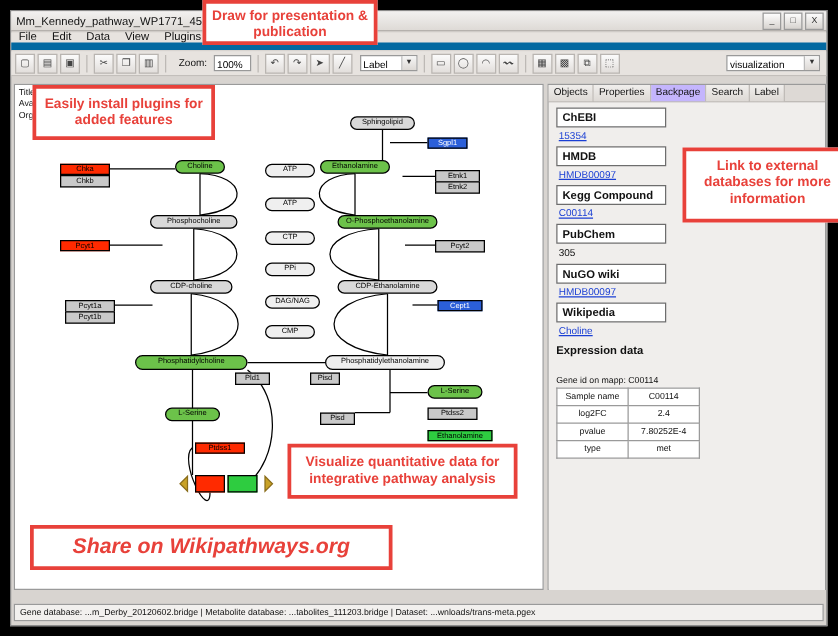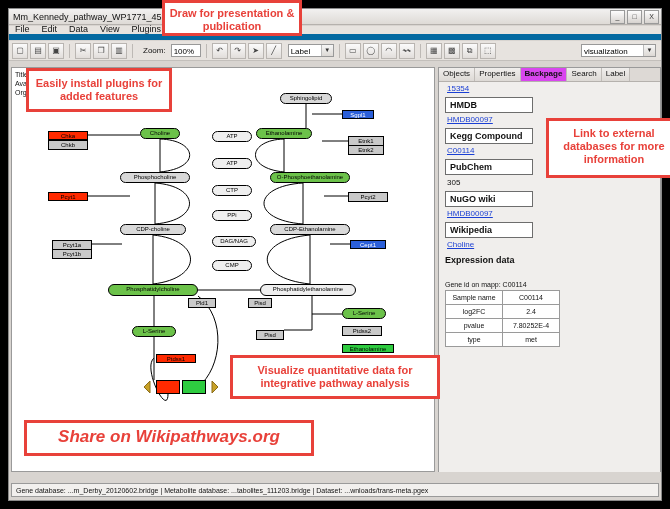--- a/index.html
+++ b/index.html
@@ -27,21 +27,21 @@
   .visbox{position:absolute;right:5px;top:3px;width:75px;}
 
   
   .infopanel{position:absolute;left:2px;top:58px;width:424px;height:405px;background:#fff;border:1px solid #9a9a9a;overflow:hidden;box-sizing:border-box;}
   .infolabels{position:absolute;left:3px;top:2px;font-size:7px;color:#111;line-height:9px;}
 
   
   .sidepanel{position:absolute;left:429px;top:58px;width:223px;height:405px;background:#ece9e6;border:1px solid #9a9a9a;box-sizing:border-box;}
   .tabs{display:flex;height:13px;background:#ddd9d5;border-bottom:1px solid #b5b1ad;}
   .tab{font-size:8px;line-height:12px;padding:0 4px;border-right:1px solid #c0bcb8;color:#111;background:linear-gradient(to bottom,#f0eeec,#ddd9d5);}
-  .tab.active{background:#d946ef;font-weight:bold;}
+  .tab.active{background:#c4b5fd;font-weight:normal;}
   .sidebody{position:absolute;left:0;top:14px;width:100%;height:390px;background:#f0eeec;overflow:hidden;}
   .secthead{margin:4px 6px 0 6px;background:#fff;border:1px solid #6d6d6d;font-size:9px;font-weight:bold;color:#111;padding:2px 4px;display:inline-block;min-width:78px;}
   .link{margin:2px 0 0 8px;font-size:8px;color:#1a3fd4;text-decoration:underline;display:block;}
   .plaintext{margin:3px 0 0 8px;font-size:8px;color:#111;display:block;}
   .exprhead{margin:6px 0 16px 6px;font-size:9px;font-weight:bold;color:#111;}
   .genelabel{margin:5px 0 2px 6px;font-size:7px;color:#111;}
   table.exprtab{margin-left:6px;border-collapse:collapse;font-size:7px;background:#fff;}
   table.exprtab td{border:1px solid #9a9a9a;padding:2px 4px;height:9px;color:#111;text-align:center;min-width:48px;}
 
   
@@ -56,21 +56,21 @@
   .genered{background:#ff2a00;height:9px;}
   .genegrn{background:#2ecc40;height:9px;}
   .geneblu{background:#2b5fd9;height:9px;}
   svg.edges{position:absolute;left:0;top:0;width:424px;height:405px;}
 
   
   .callout{position:absolute;background:#fff;border:3px solid #e8413a;color:#e8413a;font-weight:bold;text-align:center;box-sizing:border-box;}
   .callout.c1{left:162px;top:0px;width:140px;height:36px;font-size:11px;line-height:13px;padding-top:4px;}
   .callout.c2{left:26px;top:68px;width:146px;height:44px;font-size:11px;line-height:13px;padding-top:6px;}
   .callout.c3{left:546px;top:118px;width:136px;height:60px;font-size:11px;line-height:13px;padding-top:6px;}
-  .callout.c4{left:230px;top:355px;width:210px;height:44px;font-size:11px;line-height:13px;padding-top:6px;}
+  .callout.c4{left:230px;top:355px;width:184px;height:44px;font-size:11px;line-height:13px;padding-top:6px;}
   .callout.c5{left:24px;top:420px;width:290px;height:36px;font-size:17px;line-height:28px;font-style:italic;}
 </style>
 </head>
 <body>
 
 <div id="app">
 
   <div class="titlebar">
     <span class="tbtitle">Mm_Kennedy_pathway_WP1771_45176.gpml</span>
     <span class="winbtns">
@@ -209,20 +209,21 @@
 
   <div class="sidepanel">
     <div class="tabs">
       <span class="tab">Objects</span>
       <span class="tab">Properties</span>
       <span class="tab active">Backpage</span>
       <span class="tab">Search</span>
       <span class="tab">Label</span>
     </div>
     <div class="sidebody">
+      <div class="secthead">ChEBI</div>
       <a class="link" href="#">15354</a>
 
       <div class="secthead">HMDB</div>
       <a class="link" href="#">HMDB00097</a>
 
       <div class="secthead">Kegg Compound</div>
       <a class="link" href="#">C00114</a>
 
       <div class="secthead">PubChem</div>
       <span class="plaintext">305</span>

